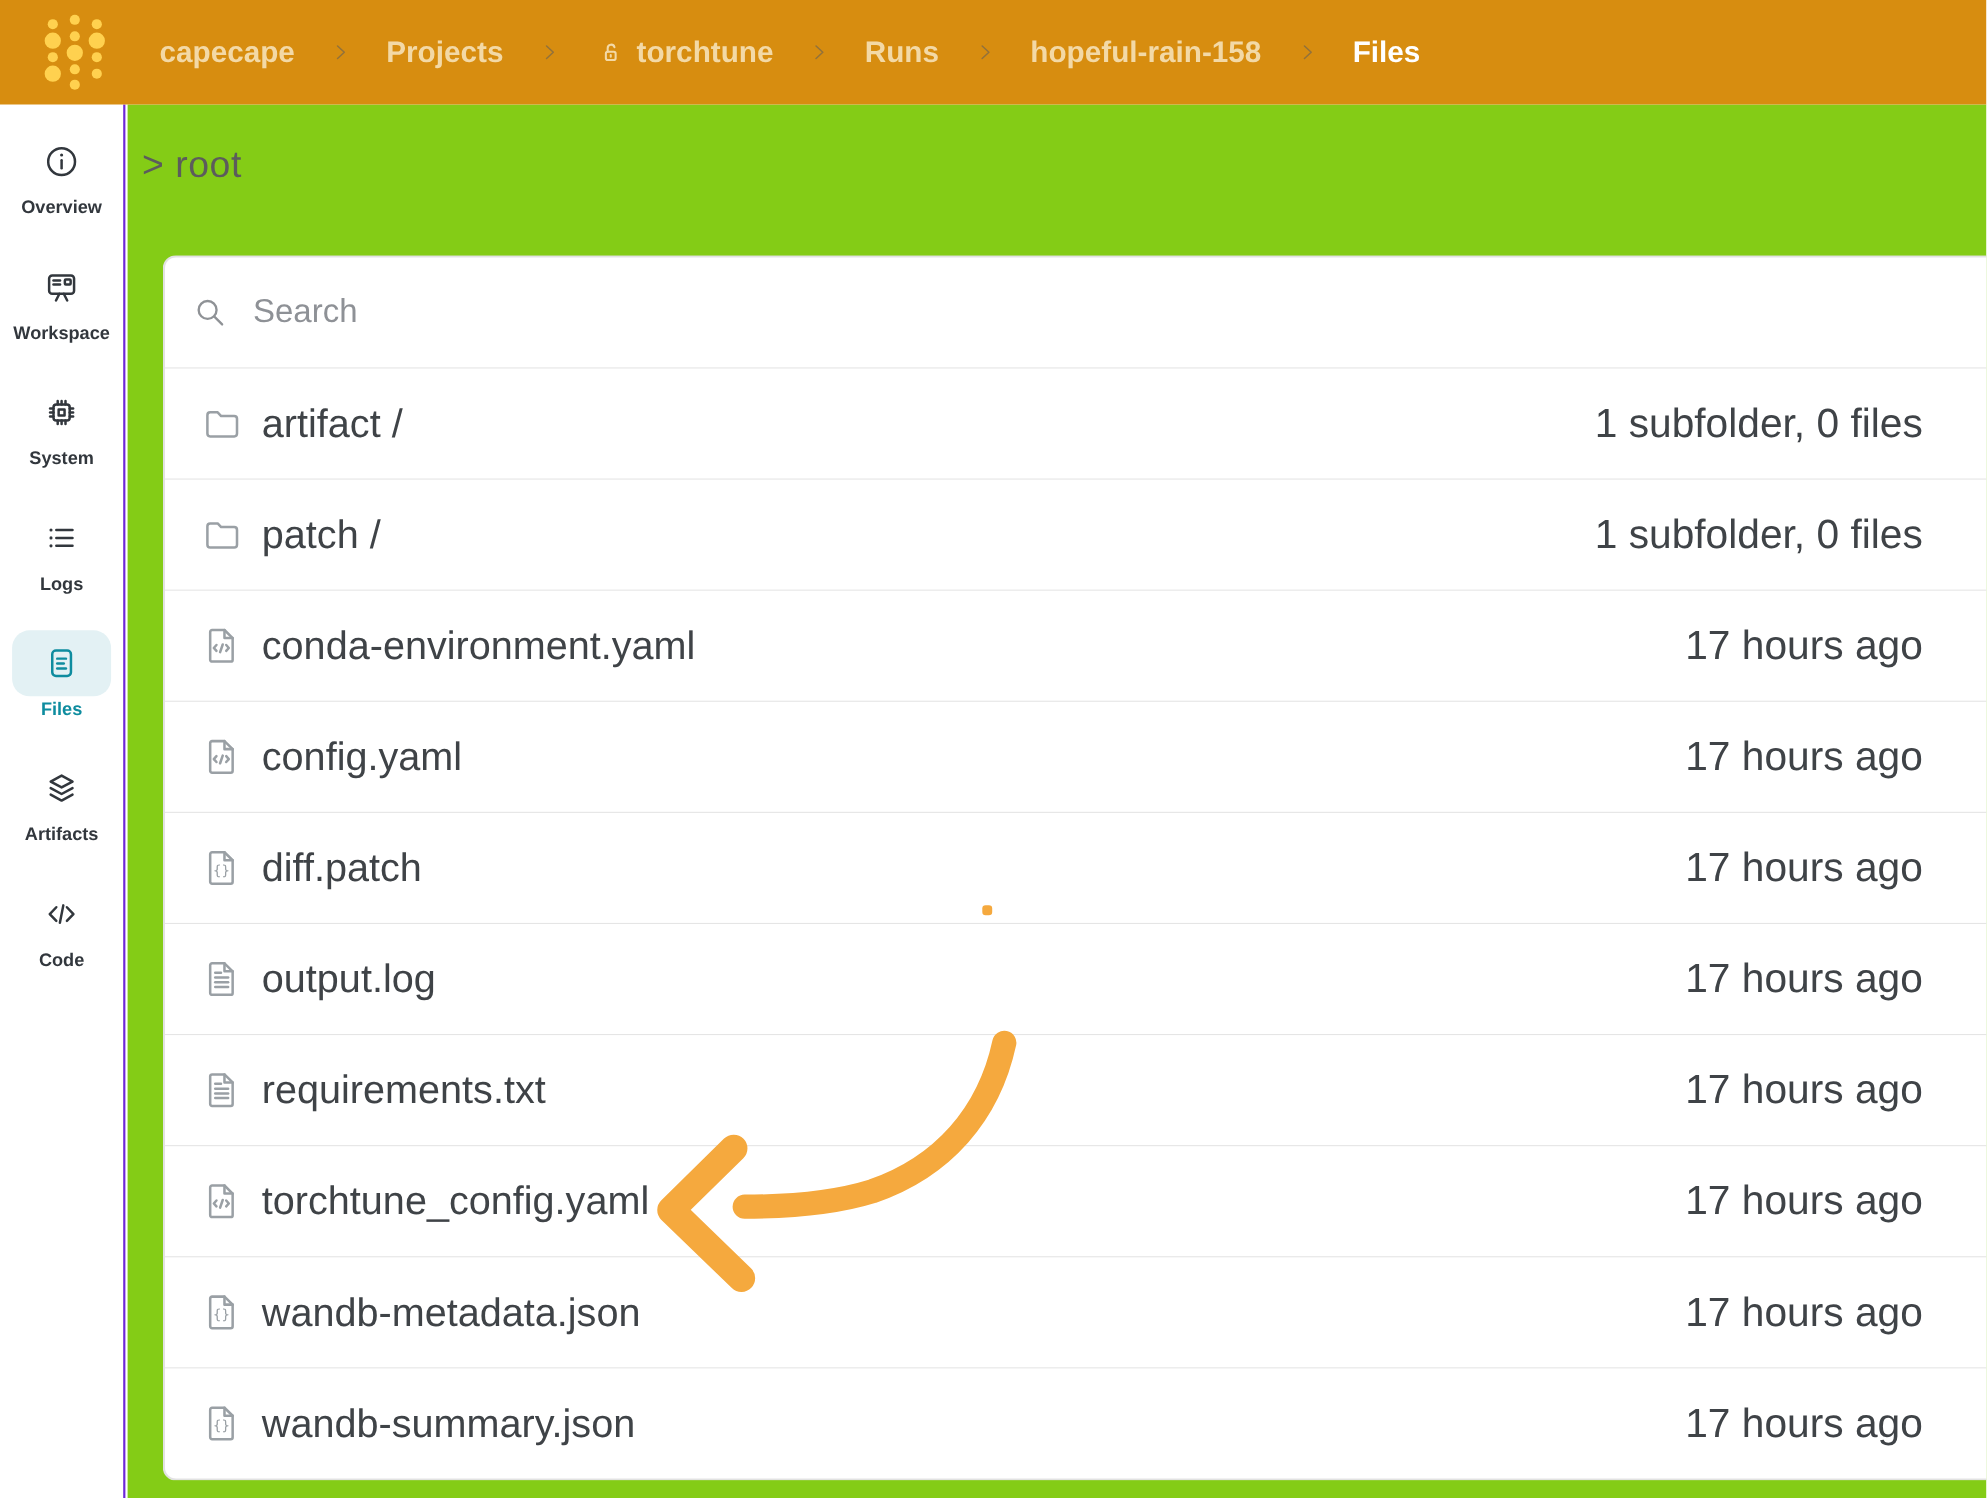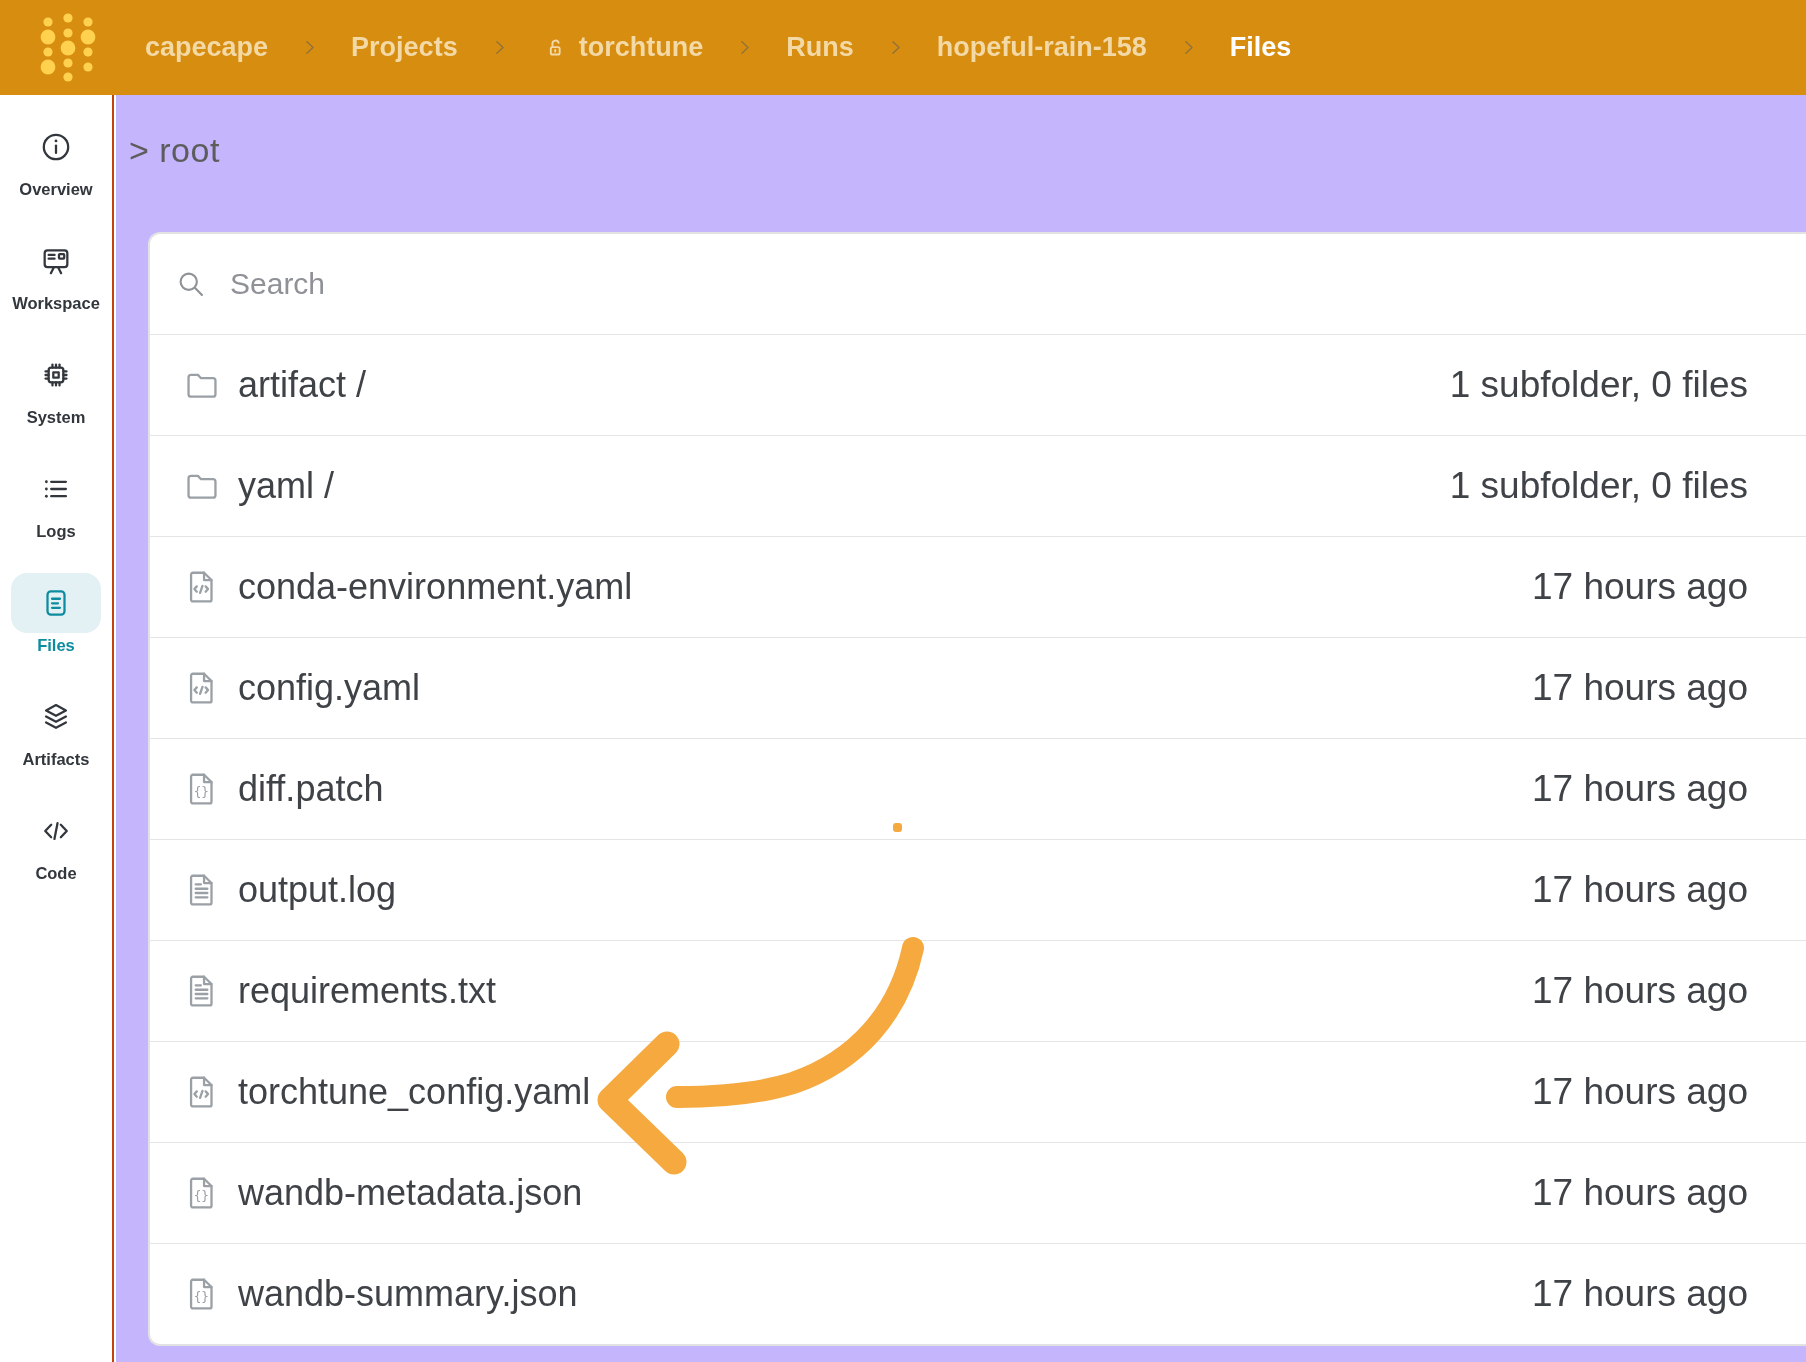--- a/index.html
+++ b/index.html
@@ -15,30 +15,30 @@
   .logo{position:absolute;left:0;top:0;width:135px;height:95px;}
   .breadcrumb{display:flex;align-items:center;margin-left:145px;column-gap:31px;}
   .crumb{display:flex;align-items:center;font-size:27px;font-weight:600;color:#F3D9A6;cursor:pointer;white-space:nowrap;}
   .crumb.current{color:#ffffff;font-weight:700;}
   .bc-sep{width:21px;height:21px;color:#6e6351;opacity:.65;flex:none;}
   .bc-sep svg{width:100%;height:100%;fill:none;stroke:currentColor;stroke-width:2.6;stroke-linecap:round;stroke-linejoin:round;}
   .crumb .icon{width:28px;height:28px;margin-right:10px;}
   
   .sidebar{
     position:absolute;left:0;top:95px;width:114px;bottom:0;background:#ffffff;
-    border-right:2px solid #c2410c;box-sizing:border-box;padding-top:22px;z-index:6;
+    border-right:2px solid #6d28d9;box-sizing:border-box;padding-top:22px;z-index:6;
   }
   .side-item{height:114px;display:flex;flex-direction:column;align-items:center;cursor:pointer;}
   .icon-wrap{width:90px;height:60px;border-radius:16px;display:flex;align-items:center;justify-content:center;color:#32373D;}
   .side-item .icon{width:34px;height:34px;}
   .side-label{margin-top:3px;font-size:16.5px;font-weight:600;color:#32373D;}
   .side-item.active .icon-wrap{background:#E3F1F4;color:#0E8C9F;}
   .side-item.active .side-label{color:#0E8C9F;}
   
-  .main{position:absolute;left:116px;top:95px;right:0;bottom:0;background:#c4b5fd;}
+  .main{position:absolute;left:116px;top:95px;right:0;bottom:0;background:#84cc16;}
   .root-heading{position:absolute;left:13px;top:36px;font-size:34px;color:#5C5C5C;letter-spacing:.5px;}
   .card{
     position:absolute;left:32px;right:-2px;top:137px;background:#ffffff;
     border:2px solid #E2E2E2;border-right:none;border-radius:12px 0 0 12px;box-sizing:border-box;
   }
   .search-row{height:100px;display:flex;align-items:center;padding:0 60px 0 25px;}
   .search-row .icon{width:32px;height:32px;color:#8F9296;margin-right:21px;flex:none;}
   .search-input{
     flex:1;border:none;outline:none;background:transparent;
     font-family:inherit;font-size:30px;color:#3F4347;
@@ -260,21 +260,21 @@
             </span>
             <span class="fname">artifact /</span>
             <span class="fmeta">1 subfolder, 0 files</span>
           </div>
           <div class="row">
             <span class="icon row-icon">
               <svg viewBox="0 0 24 24">
                 <path d="M3.5 7.2c0-.9.7-1.6 1.6-1.6h4.3l2 2.1h7.5c.9 0 1.6.7 1.6 1.6v8.5c0 .9-.7 1.6-1.6 1.6H5.1c-.9 0-1.6-.7-1.6-1.6z"></path>
               </svg>
             </span>
-            <span class="fname">yaml /</span>
+            <span class="fname">patch /</span>
             <span class="fmeta">1 subfolder, 0 files</span>
           </div>
           <div class="row">
             <span class="icon row-icon">
               <svg viewBox="0 0 24 24">
                 <path d="M6.2 3h7.1L18 7.6V20a1.1 1.1 0 0 1-1.1 1.1H6.2A1.1 1.1 0 0 1 5.1 20V4.1A1.1 1.1 0 0 1 6.2 3z"></path>
                 <path d="M13.3 3v4.6H18"></path>
                 <path d="M8.7 11.6 7.2 13.3l1.5 1.7"></path>
                 <path d="M14.3 11.6l1.5 1.7-1.5 1.7"></path>
                 <line x1="12.3" y1="11.3" x2="10.8" y2="15.7"></line>

